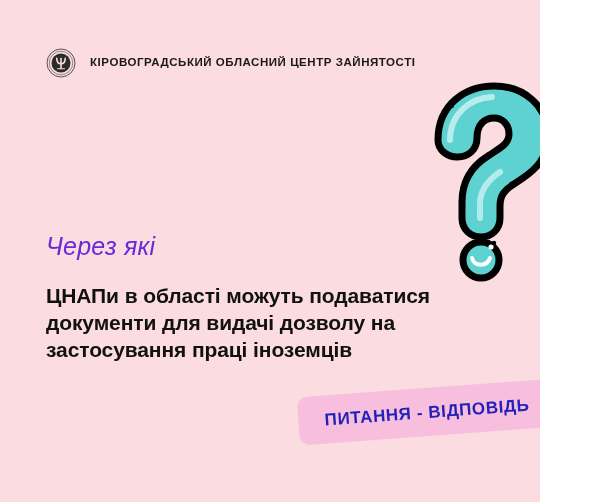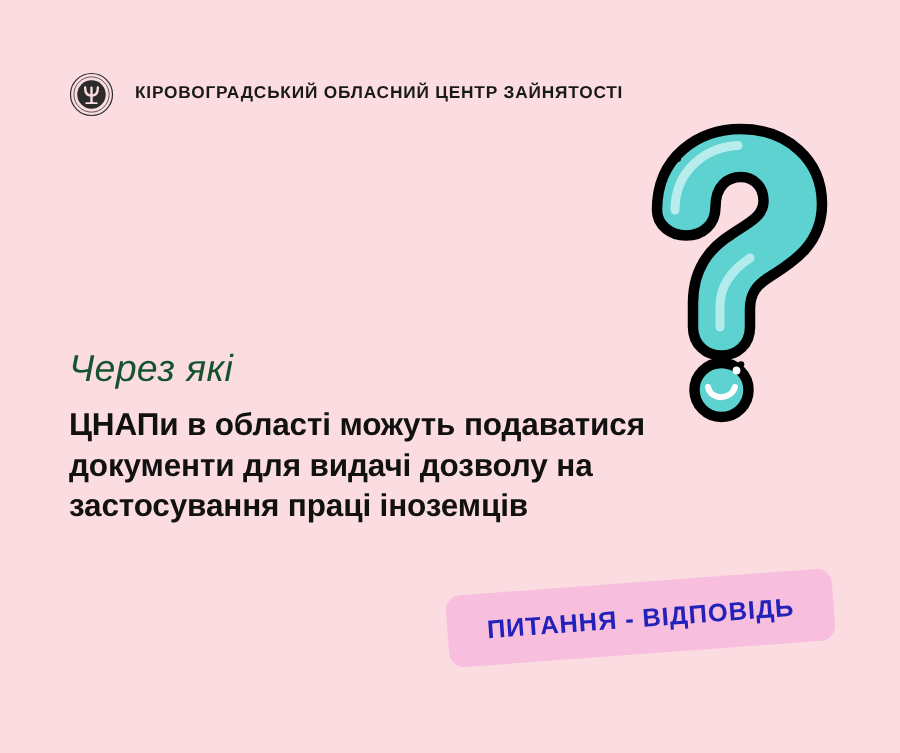--- a/index.html
+++ b/index.html
@@ -6,21 +6,21 @@
     margin: 0;
     padding: 0;
     background: #ffffff;
   }
   body {
     font-family: "Liberation Sans", sans-serif;
   }
 
   .poster {
     position: relative;
-    width: 600px;
+    width: 540px;
     height: 502px;
     background: #fbdce1;
     overflow: hidden;
   }
 
   
   .brand-row {
     position: absolute;
     left: 46px;
     top: 48px;
@@ -59,23 +59,23 @@
     position: absolute;
     left: 46px;
     top: 232px;
     width: 500px;
   }
   .kicker {
     font-family: "Liberation Sans", sans-serif;
     font-style: italic;
     font-weight: normal;
     font-size: 25px;
-    color: #14532d;
+    color: #6d28d9;
     line-height: 1.18;
-    margin: 0 0 8px 0;
+    margin: 0 0 20px 0;
     letter-spacing: 0.2px;
   }
   .headline-main {
     font-family: "Liberation Sans", sans-serif;
     font-weight: bold;
     font-size: 21px;
     line-height: 1.30;
     color: #111111;
     margin: 0;
     letter-spacing: -0.1px;

